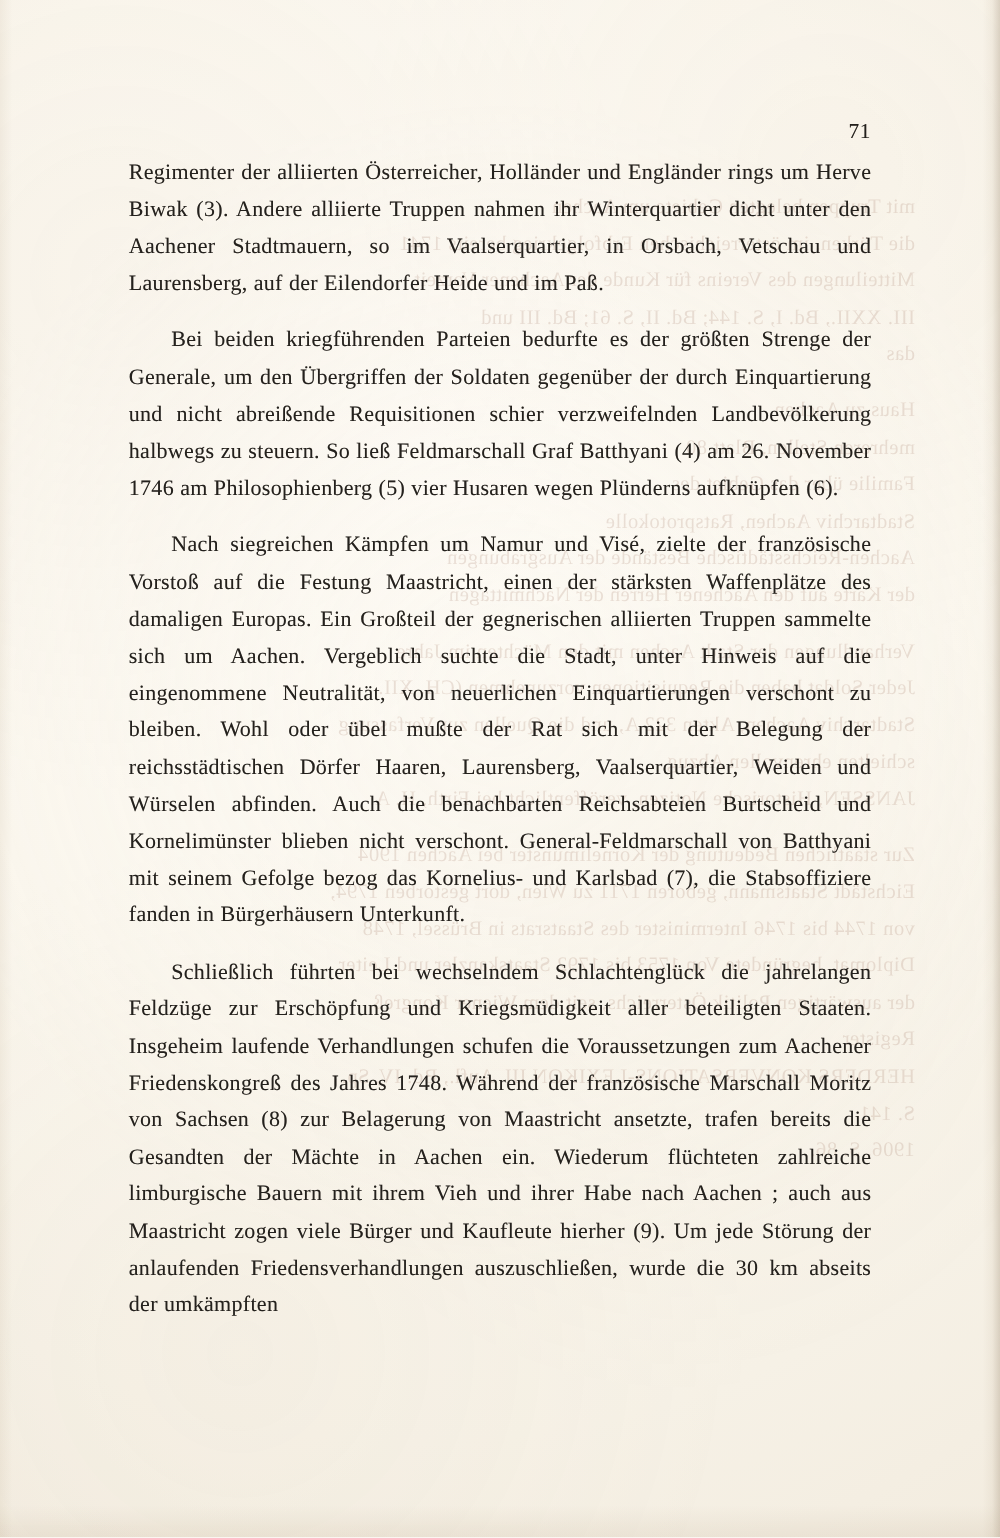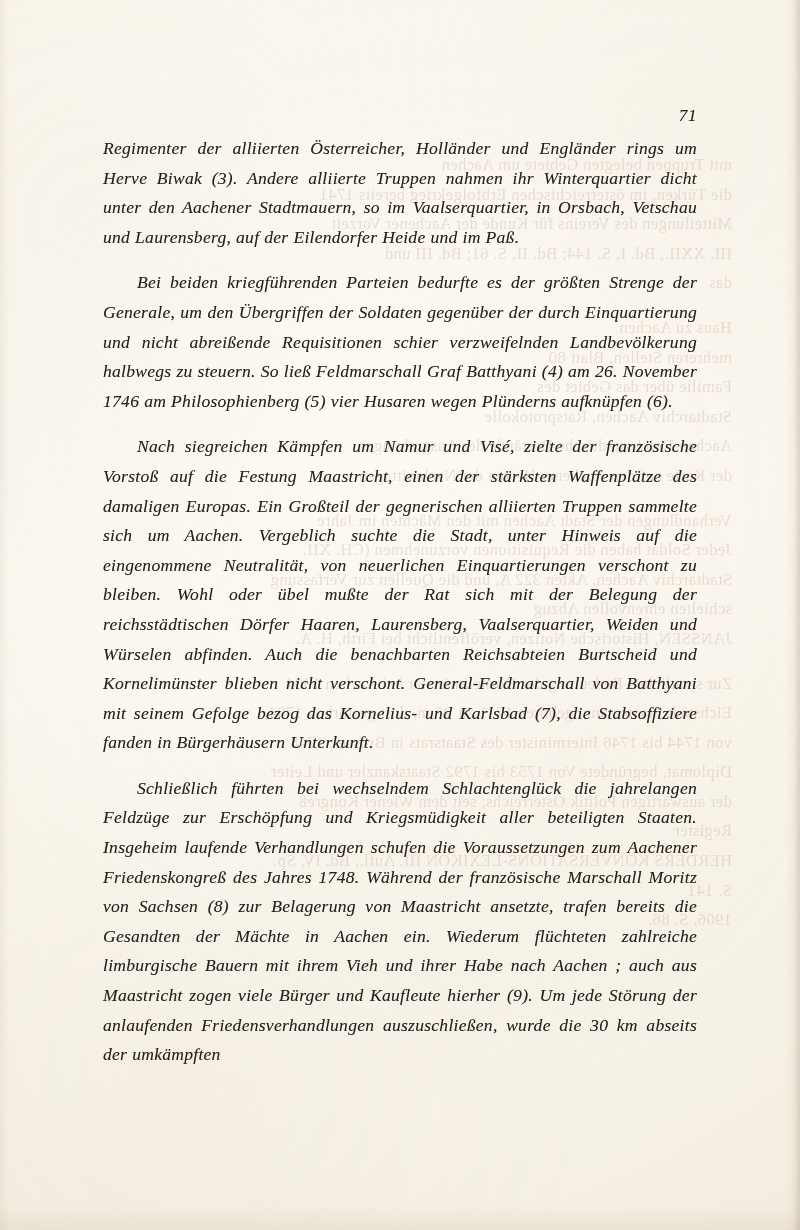--- a/index.html
+++ b/index.html
@@ -81,23 +81,22 @@
     text-align: justify;
     letter-spacing: 0.4px;
     filter: blur(0.45px);
   }
   .showthrough .st-line { display: block; white-space: nowrap; }
   .showthrough .st-gap { display: block; height: 15px; }
 
   .content {
     position: absolute;
     left: 103px;
-    top: 104px;
+    top: 93px;
     width: 594px;
-    font-style: italic;
   }
 
   .folio {
     text-align: right;
     font-size: 17px;
     line-height: 24px;
     color: #23201c;
     letter-spacing: 0.6px;
     margin: 0 0 6px 0;
   }

